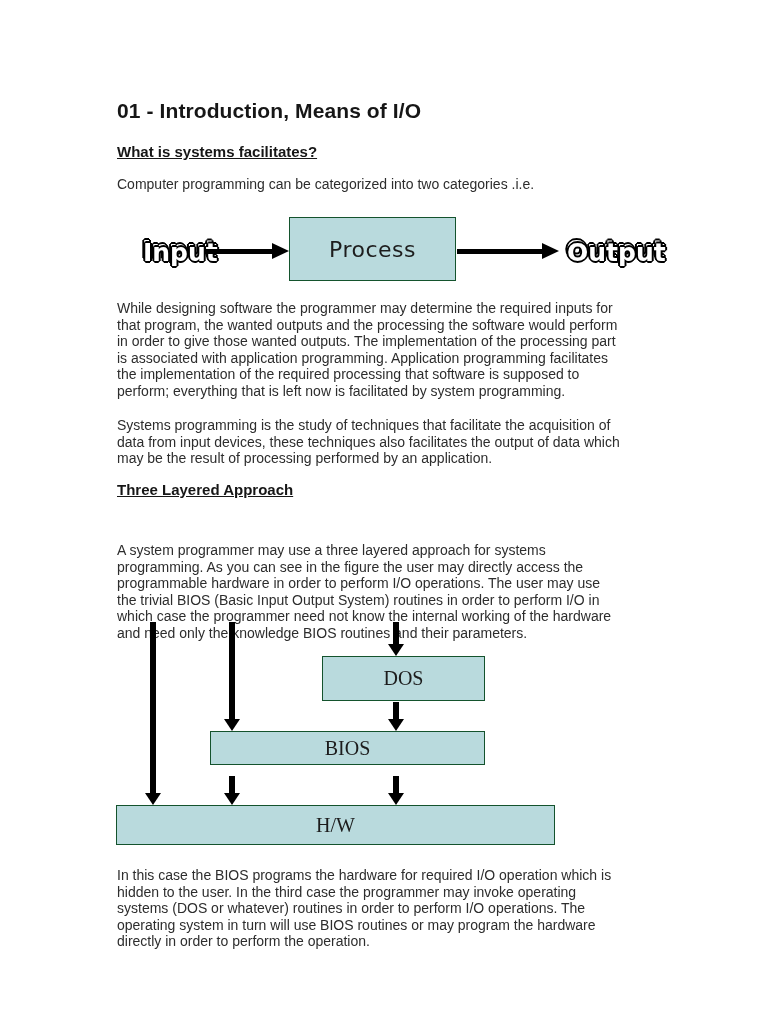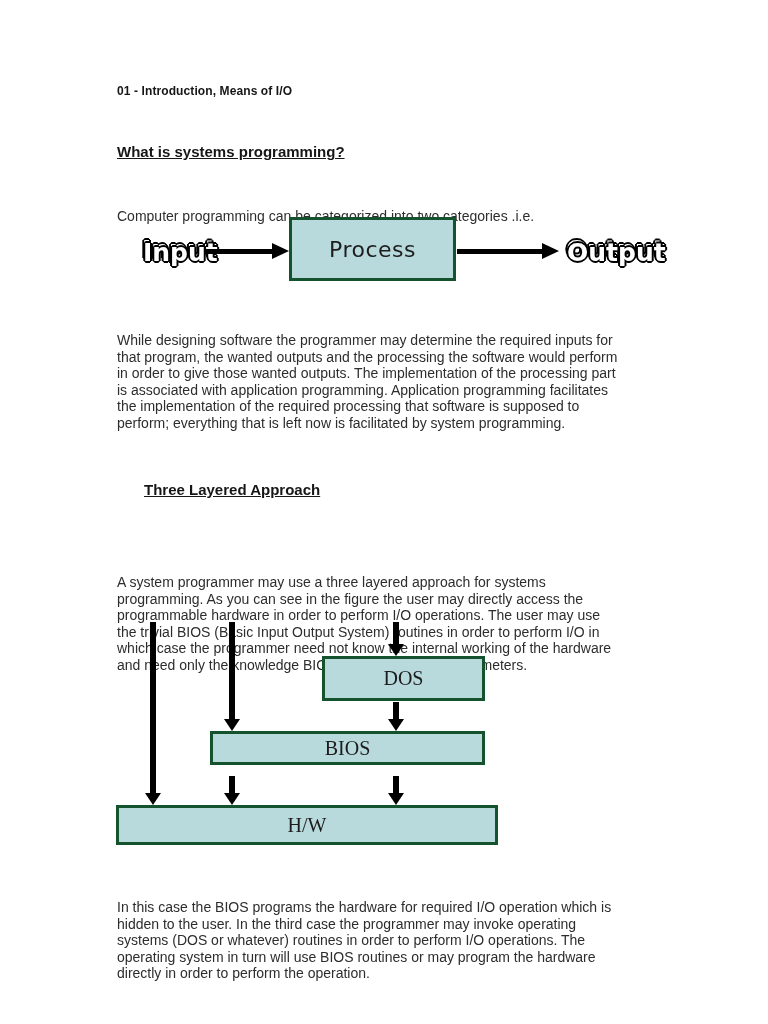--- a/index.html
+++ b/index.html
@@ -6,66 +6,65 @@
   .page {
     position: relative;
     width: 768px;
     height: 1024px;
     background: #ffffff;
     overflow: hidden;
     font-family: "Liberation Sans", sans-serif;
   }
   .doc-title {
     position: absolute;
-    left: 117px; top: 84px;
-    font-size: 12px;
+    left: 117px; top: 99px;
+    font-size: 21px;
     font-weight: bold;
     color: #161616;
     letter-spacing: 0.1px;
   }
   .doc-heading {
     position: absolute;
     left: 117px;
     font-size: 15px;
     font-weight: bold;
     color: #161616;
     text-decoration: underline;
   }
   .para {
     position: absolute;
     left: 117px;
     width: 565px;
     font-size: 14px;
     line-height: 16.5px;
     color: #2d2d2d;
     white-space: pre-line;
-    margin-top: 32px;
   }
   
   .diag-box {
     position: absolute;
     background: #b9dadd;
-    border: 3px solid #14532d;
+    border: 1px solid #14532d;
     box-sizing: border-box;
     display: flex;
     align-items: center;
     justify-content: center;
   }
   .process-box {
     left: 289px; top: 217px; width: 167px; height: 64px;
     font-family: "DejaVu Sans", sans-serif;
     font-size: 22px; letter-spacing: 0.5px; color: #1d1d1d;
   }
   .layer-box {
     font-family: "Liberation Serif", serif;
     font-size: 20px; color: #1c1c1c;
   }
   .dos-box  { left: 322px; top: 656px; width: 163px; height: 45px; font-family: Liberation Serif, serif; }
   .bios-box { left: 210px; top: 731px; width: 275px; height: 34px; }
-  .hw-box   { left: 116px; top: 805px; width: 382px; height: 40px; }
+  .hw-box   { left: 116px; top: 805px; width: 439px; height: 40px; }
   
   .h-line { position: absolute; height: 5px; background: #000; }
   .v-line { position: absolute; width: 6px; background: #000; }
   .head-right {
     position: absolute; width: 0; height: 0;
     border-top: 8px solid transparent;
     border-bottom: 8px solid transparent;
     border-left: 17px solid #000;
   }
   .head-down {
@@ -88,21 +87,21 @@
       -1px -1px #000, 1px -1px #000, -1px 1px #000, 1px 1px #000;
   }
   .wordart span.copy2 { left: 1px; top: 3px; }
 </style>
 </head>
 <body>
 
 <div class="page">
 
   <div class="doc-title">01 - Introduction, Means of I/O</div>
-  <div class="doc-heading" style="top:143px;">What is systems programming?</div>
+  <div class="doc-heading" style="top:143px;">What is systems facilitates?</div>
   <div class="para" style="top:176px;">Computer programming can be categorized into two categories .i.e.</div>
 
   <div>
     <div class="wordart" style="left:142px; top:235px;">
       <span class="copy1">Input</span>
       <span class="copy2">Input</span>
     </div>
 
     <div class="h-line" style="left:205px; top:249px; width:68px;"></div>
     <div class="head-right" style="left:272px; top:243px;"></div>
@@ -119,21 +118,24 @@
       <span class="copy2">Output</span>
     </div>
   </div>
 
   <div class="para" style="top:300px;">While designing software the programmer may determine the required inputs for
 that program, the wanted outputs and the processing the software would perform
 in order to give those wanted outputs. The implementation of the processing part
 is associated with application programming. Application programming facilitates
 the implementation of the required processing that software is supposed to
 perform; everything that is left now is facilitated by system programming.</div>
-  <div class="doc-heading" style="top:481px;margin-left:27px;">Three Layered Approach</div>
+  <div class="para" style="top:417px;">Systems programming is the study of techniques that facilitate the acquisition of
+data from input devices, these techniques also facilitates the output of data which
+may be the result of processing performed by an application.</div>
+  <div class="doc-heading" style="top:481px;">Three Layered Approach</div>
   <div class="para" style="top:542px;">A system programmer may use a three layered approach for systems
 programming. As you can see in the figure the user may directly access the
 programmable hardware in order to perform I/O operations. The user may use
 the trivial BIOS (Basic Input Output System) routines in order to perform I/O in
 which case the programmer need not know the internal working of the hardware
 and need only the knowledge BIOS routines and their parameters.</div>
 
   <div>
 
     <div class="v-line" style="left:150px; top:622px; height:172px;"></div>

